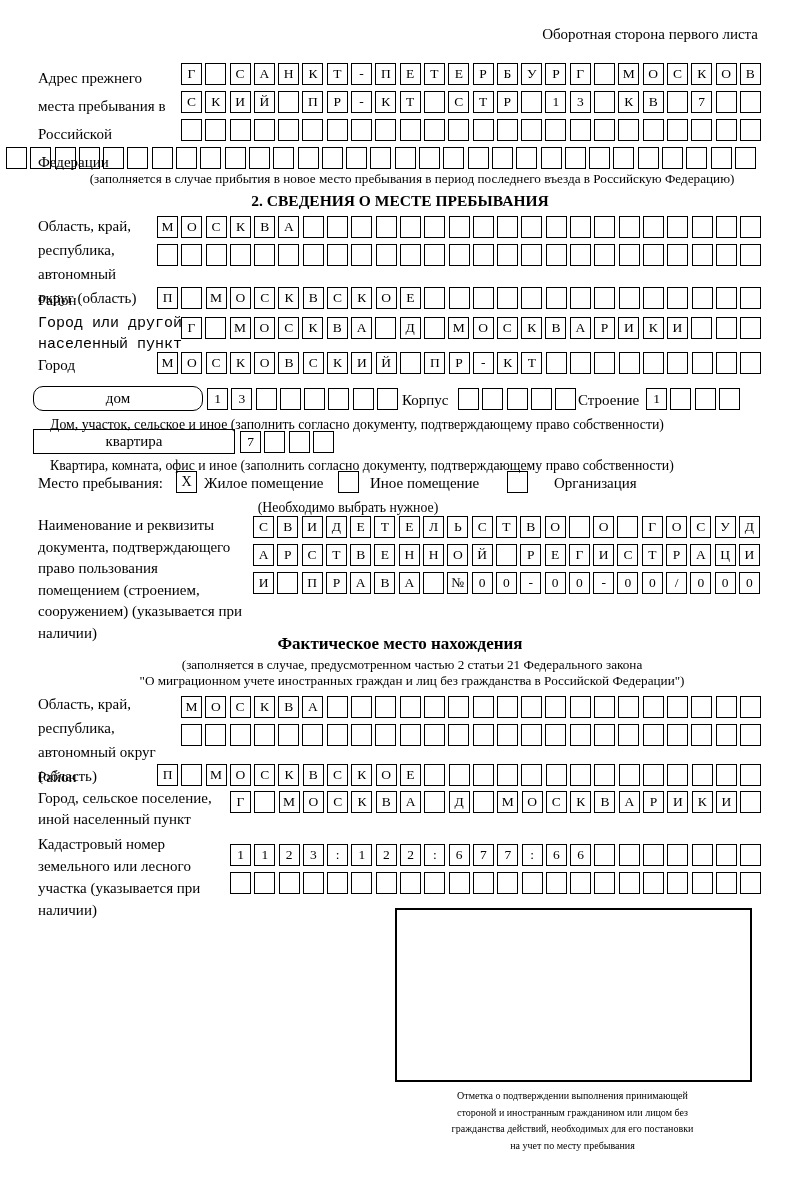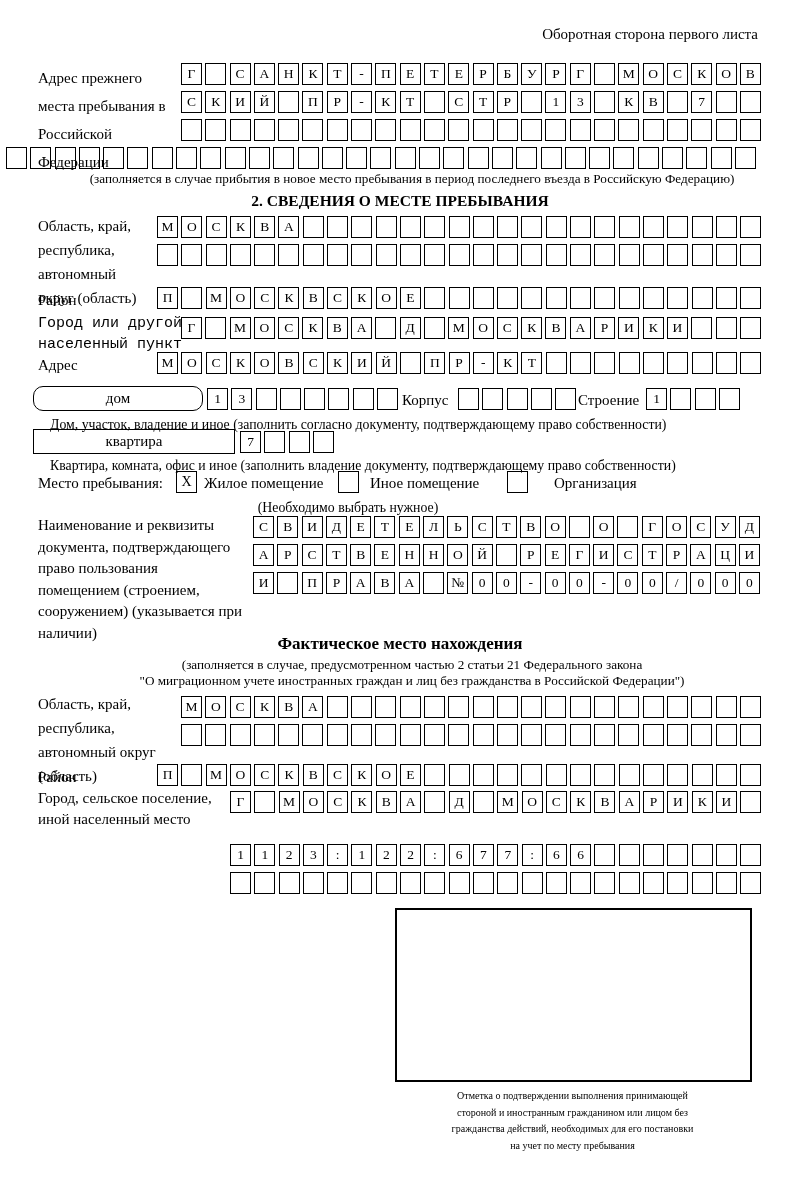--- a/index.html
+++ b/index.html
@@ -259,21 +259,21 @@
       <span class="cell">А</span>
       <span class="cell">Р</span>
       <span class="cell">И</span>
       <span class="cell">К</span>
       <span class="cell">И</span>
       <span class="cell"></span>
       <span class="cell"></span>
       <span class="cell"></span>
     </div>
 
-  <div class="abs label" style="left:38px; top:355px;">Адрес</div>
+  <div class="abs label" style="left:38px; top:355px;">Город</div>
   <div class="abs cellrow" style="left:157px; top:352px;">
       <span class="cell">М</span>
       <span class="cell">О</span>
       <span class="cell">С</span>
       <span class="cell">К</span>
       <span class="cell">О</span>
       <span class="cell">В</span>
       <span class="cell">С</span>
       <span class="cell">К</span>
       <span class="cell">И</span>
@@ -314,30 +314,30 @@
       <span class="cell"></span>
       <span class="cell"></span>
     </div>
   <div class="abs label" style="left:578px; top:390px;">Строение</div>
   <div class="abs cellrow" style="left:646px; top:388px;">
       <span class="cell">1</span>
       <span class="cell"></span>
       <span class="cell"></span>
       <span class="cell"></span>
     </div>
-  <div class="abs note" style="left:38px; top:417px; font-size:13.8px;">Дом, участок, владение и иное (заполнить согласно документу, подтверждающему право собственности)</div>
+  <div class="abs note" style="left:38px; top:417px; font-size:13.8px;">Дом, участок, сельское и иное (заполнить согласно документу, подтверждающему право собственности)</div>
 
   <div class="abs bigbox" style="left:33px; top:429px; width:202px; height:25px;text-align:right;">квартира</div>
   <div class="abs cellrow" style="left:240px; top:431px;">
       <span class="cell">7</span>
       <span class="cell"></span>
       <span class="cell"></span>
       <span class="cell"></span>
     </div>
-  <div class="abs note" style="left:38px; top:458px; font-size:13.8px;">Квартира, комната, офис и иное (заполнить владение документу, подтверждающему право собственности)</div>
+  <div class="abs note" style="left:38px; top:458px; font-size:13.8px;">Квартира, комната, офис и иное (заполнить согласно документу, подтверждающему право собственности)</div>
 
   <div class="abs label" style="left:38px; top:473px;">Место пребывания:</div>
   <div class="abs checkbox" style="left:176px; top:471px;">X</div>
   <div class="abs label" style="left:204px; top:473px;">Жилое помещение</div>
   <div class="abs checkbox" style="left:338px; top:471px;"></div>
   <div class="abs label" style="left:370px; top:473px;">Иное помещение</div>
   <div class="abs checkbox" style="left:507px; top:471px;"></div>
   <div class="abs label" style="left:554px; top:473px;">Организация</div>
   <div class="abs note" style="left:166px; top:500px; width:340px; text-align:center; font-size:13.8px;">(Необходимо выбрать нужное)</div>
 
@@ -492,21 +492,21 @@
       <span class="cell"></span>
       <span class="cell"></span>
       <span class="cell"></span>
       <span class="cell"></span>
       <span class="cell"></span>
       <span class="cell"></span>
       <span class="cell"></span>
       <span class="cell"></span>
     </div>
 
-  <div class="abs label" style="left:38px; top:788px; width:205px;">Город, сельское поселение, иной населенный место</div>
+  <div class="abs label" style="left:38px; top:788px; width:205px;">Город, сельское поселение, иной населенный пункт</div>
   <div class="abs cellrow" style="left:230px; top:791px;">
       <span class="cell">Г</span>
       <span class="cell"></span>
       <span class="cell">М</span>
       <span class="cell">О</span>
       <span class="cell">С</span>
       <span class="cell">К</span>
       <span class="cell">В</span>
       <span class="cell">А</span>
       <span class="cell"></span>
@@ -518,20 +518,21 @@
       <span class="cell">К</span>
       <span class="cell">В</span>
       <span class="cell">А</span>
       <span class="cell">Р</span>
       <span class="cell">И</span>
       <span class="cell">К</span>
       <span class="cell">И</span>
       <span class="cell"></span>
     </div>
 
+  <div class="abs label" style="left:38px; top:833px; width:175px; line-height:22px;">Кадастровый номер земельного или лесного участка (указывается при наличии)</div>
   <div class="abs cellrow" style="left:230px; top:844px;">
       <span class="cell">1</span>
       <span class="cell">1</span>
       <span class="cell">2</span>
       <span class="cell">3</span>
       <span class="cell">:</span>
       <span class="cell">1</span>
       <span class="cell">2</span>
       <span class="cell">2</span>
       <span class="cell">:</span>

